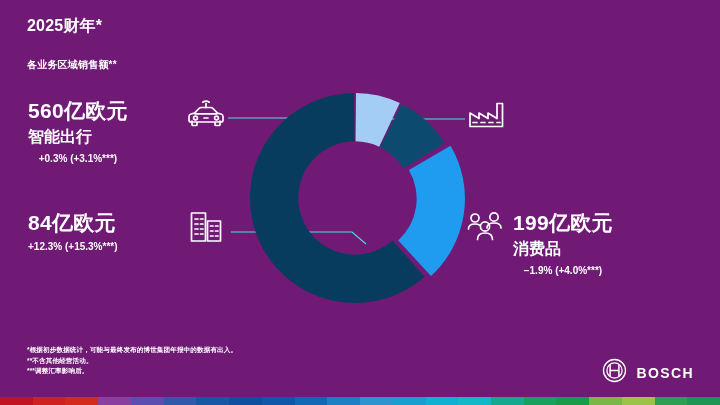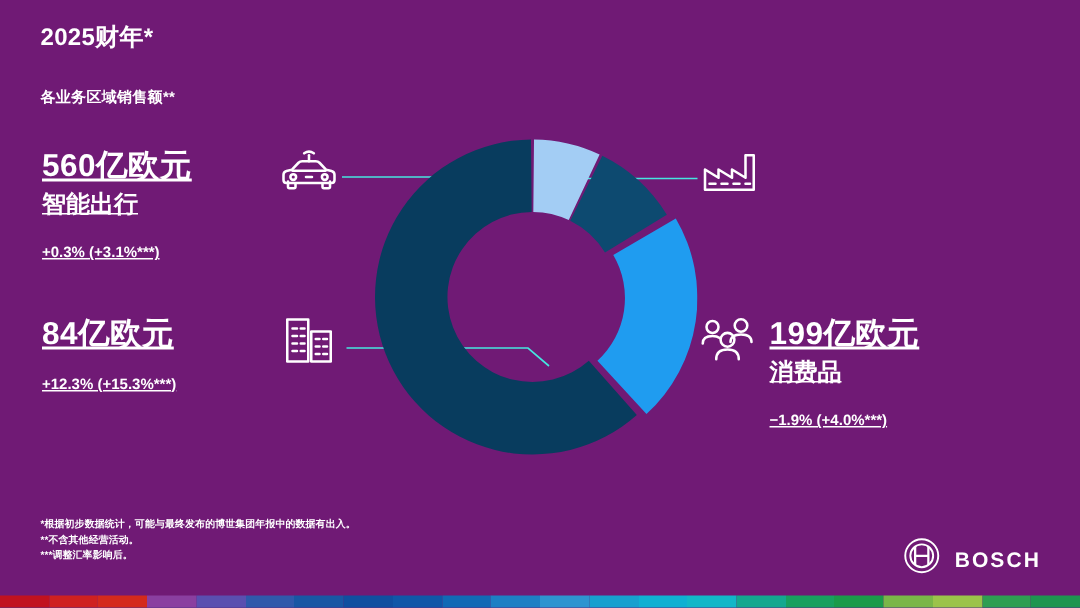--- a/index.html
+++ b/index.html
@@ -17,31 +17,31 @@
     position:absolute;left:27px;top:17px;
     font-size:16px;font-weight:bold;letter-spacing:.2px;
     color:#ffffff;line-height:1.1;
   }
   .subtitle{
     position:absolute;left:27px;top:38px;
     font-size:10px;font-weight:bold;color:#ffffff;letter-spacing:.2px;margin-top:20px;
   }
 
   
-  .label-block{position:absolute;text-decoration:underline;}
+  .label-block{position:absolute;}
   .label-block .value{
     font-size:21px;font-weight:bold;line-height:1.08;color:#ffffff;
     white-space:nowrap;letter-spacing:.3px;
   }
   .label-block .name{
     font-size:16px;font-weight:bold;line-height:1.3;margin-top:4px;color:#ffffff;
     white-space:nowrap;
   }
   .label-block .delta{
-    font-size:10px;font-weight:bold;margin-top:16px;color:#ffffff;white-space:nowrap;
+    font-size:10px;font-weight:bold;margin-top:6px;color:#ffffff;white-space:nowrap;text-align:center;
   }
   .lb-mobility{left:28px;top:100px;}
   .lb-energy{left:28px;top:212px;}
   .lb-industrial{left:513px;top:100px;}
   .lb-consumer{left:513px;top:212px;}
 
   
   .icon{position:absolute;}
   .icon svg{display:block;}
   .ic-car{left:186px;top:100px;}

